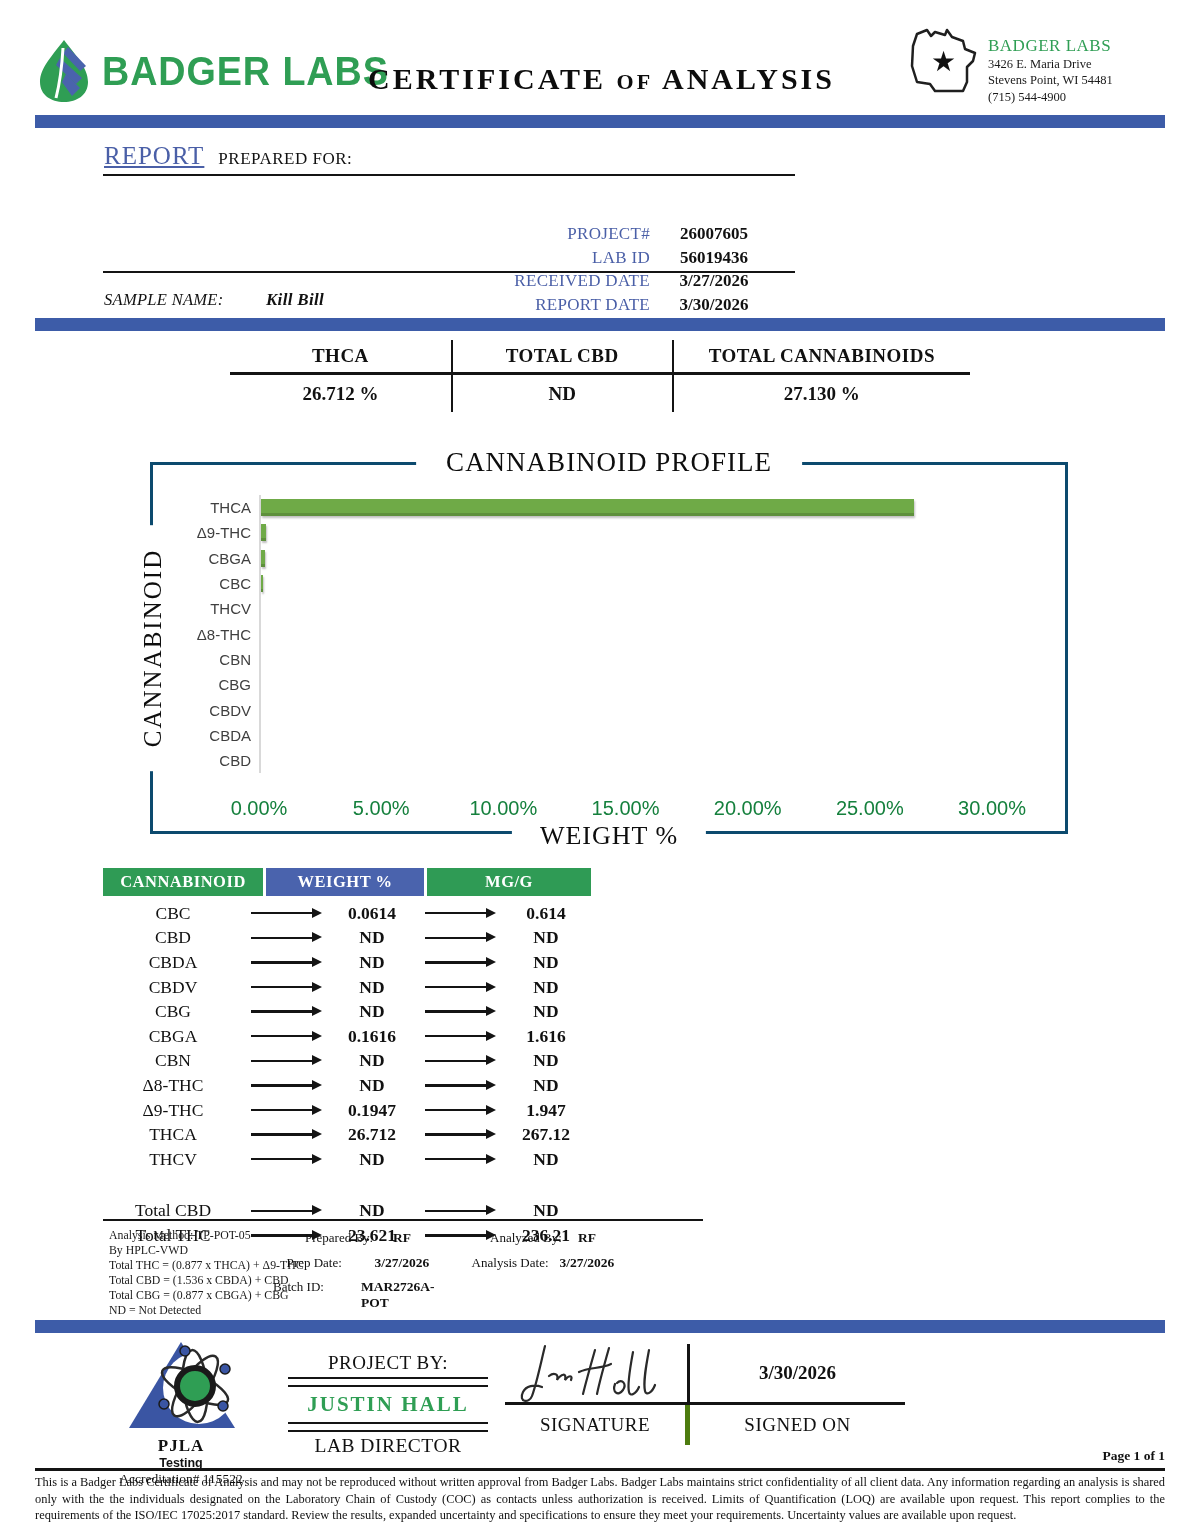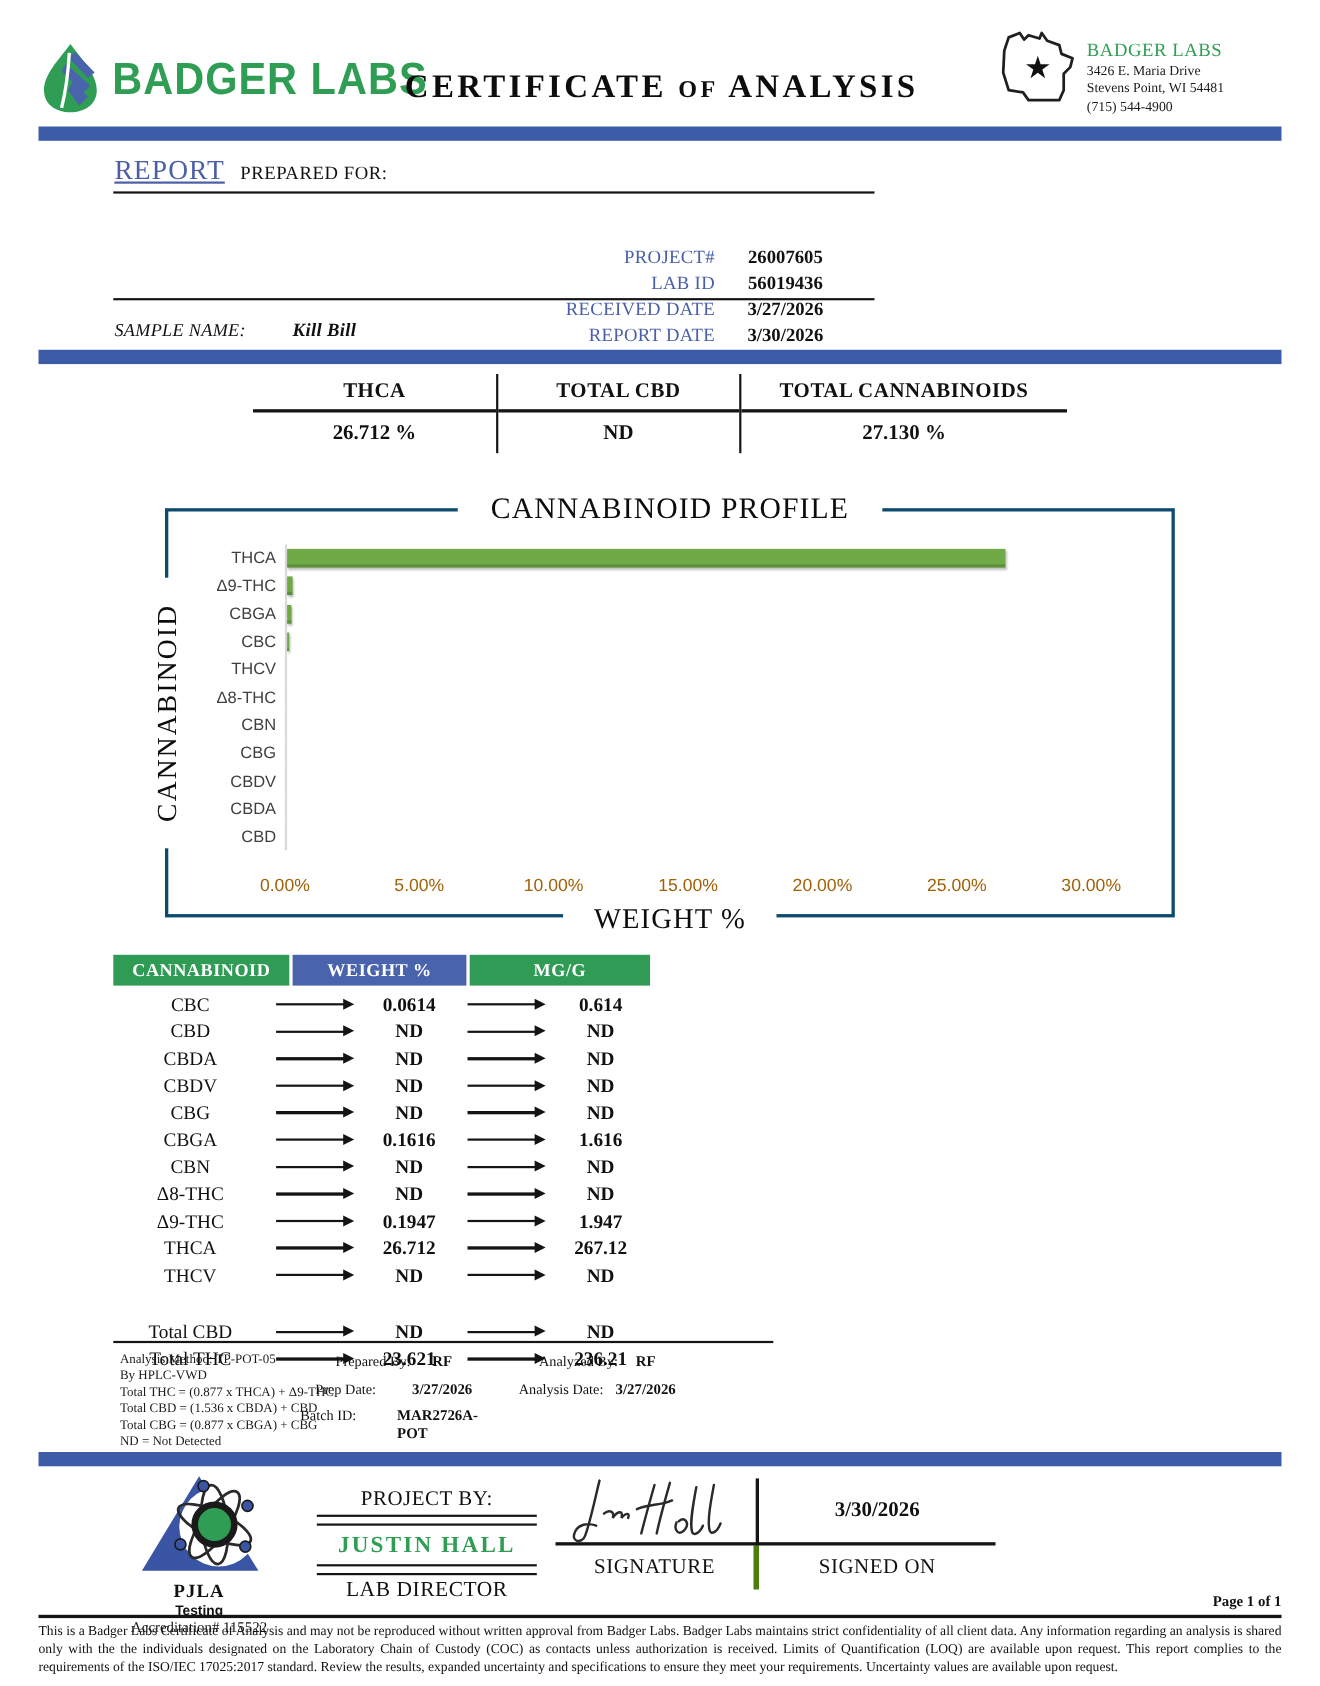--- a/index.html
+++ b/index.html
@@ -38,21 +38,21 @@
   .chart-frame{position:absolute;left:150px;top:462px;width:912px;height:366px;border:3px solid #0c4a6e;background:#fff;}
   .chart-title{position:absolute;top:-18px;left:50%;transform:translateX(-50%);background:#fff;padding:0 30px;font-size:27px;letter-spacing:1px;white-space:nowrap;color:#0d0d0d;}
   .chart-ylab{position:absolute;left:0;top:50%;transform:translate(-50%,-50%) rotate(-90deg);background:#fff;padding:0 24px;font-size:25px;letter-spacing:2px;white-space:nowrap;color:#0d0d0d;}
   .chart-xlab{position:absolute;bottom:-20px;left:50%;transform:translateX(-50%);background:#fff;padding:0 28px;font-size:26px;letter-spacing:1px;white-space:nowrap;color:#0d0d0d;}
   .plot{position:absolute;top:30px;left:0;right:8px;}
   .crow{display:flex;align-items:center;height:25.3px;}
   .clabel{width:98px;padding-right:8px;text-align:right;font-family:"Liberation Sans",sans-serif;font-size:15px;color:#3f3f3f;}
   .ctrack{flex:1;height:100%;border-left:2px solid #d9d9d9;display:flex;align-items:center;}
   .cbar{height:17px;box-shadow:inset 0 -3px 0 rgba(0,0,0,.15), 1px 2px 2px rgba(0,0,0,.25);}
   .ticks{position:absolute;top:332px;left:0;height:20px;width:100%;}
-  .tick{position:absolute;transform:translateX(-50%);font-family:"Liberation Sans",sans-serif;font-size:16px;color:#a16207;white-space:nowrap;}
+  .tick{position:absolute;transform:translateX(-50%);font-family:"Liberation Sans",sans-serif;font-size:20px;color:#15803d;white-space:nowrap;}
 
   
   .ctable{position:absolute;left:103px;top:868px;width:488px;}
   .thead{display:flex;height:28px;}
   .thcell{color:#fff;font-weight:700;font-size:16.5px;text-align:center;line-height:28px;letter-spacing:.5px;}
   .thg{background:#2f9b55;}
   .thb{background:#4a63ad;}
   .trows{padding-top:5px;}
   .trow{display:flex;align-items:center;height:24.6px;}
   .rname{width:140px;text-align:center;font-size:17.5px;}

